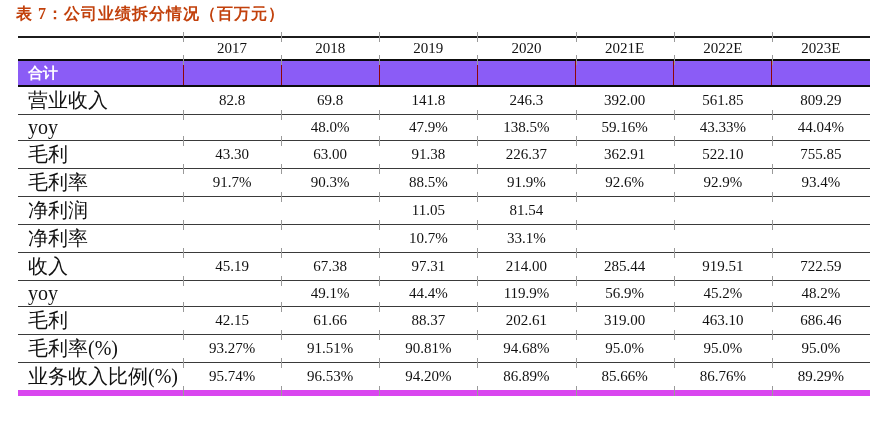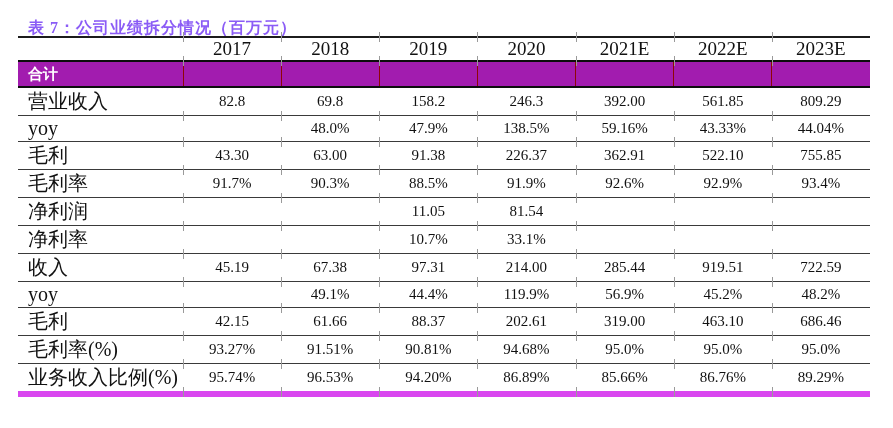--- a/index.html
+++ b/index.html
@@ -1,33 +1,33 @@
 <!DOCTYPE html>
 <html><head>
 <meta charset="utf-8">
 <style>
   html,body{margin:0;padding:0;background:#fff;}
   .page{
     position:relative;width:893px;height:428px;background:#fff;overflow:hidden;
     font-family:"Liberation Serif","DejaVu Serif",serif;color:#111;
   }
   .title{
-    position:absolute;left:16px;top:18px;
-    font-size:16px;font-weight:bold;color:#8b5cf6;letter-spacing:1px;margin-left:12px;
+    position:absolute;left:16px;top:4px;
+    font-size:16px;font-weight:bold;color:#c2410c;letter-spacing:1px;
   }
   table.report{
     position:absolute;left:18px;top:36px;width:852px;
     border-collapse:collapse;table-layout:fixed;
   }
   col.label-col{width:165px;}
   td{padding:0;position:relative;vertical-align:middle;white-space:nowrap;}
   tr.year-row{border-top:2px solid #1c1c1c;}
-  tr.year-row td{height:21px;text-align:center;font-size:19px;}
+  tr.year-row td{height:21px;text-align:center;font-size:15px;}
   tr.banner{
-    background:#a21caf;color:#ffffff;font-weight:bold;
+    background:#8b5cf6;color:#ffffff;font-weight:bold;
     border-top:2px solid #0d0d0d;border-bottom:2px solid #0d0d0d;margin-top:41px;
   }
   tr.banner td{height:24px;font-size:15px;}
   tr.banner td.label{padding-left:10px;}
   tr.banner td:not(.label){border-left:1px solid #8f0606;}
   tr.data{border-bottom:1.5px solid #3a3a3a;}
   tr.data td{height:25px;}
   tr.data.last-row{border-bottom:6px solid #d946ef;}
   td.label{text-align:left;padding-left:10px;font-size:20px;}
   td.val{text-align:center;font-size:15px;}
@@ -77,21 +77,21 @@
           <td class="val"></td>
           <td class="val"></td>
           <td class="val"></td>
           <td class="val"></td>
           <td class="val"></td>
         </tr>
         <tr class="data">
           <td class="label">营业收入</td>
           <td class="val">82.8</td>
           <td class="val">69.8</td>
-          <td class="val">158.2</td>
+          <td class="val">141.8</td>
           <td class="val">246.3</td>
           <td class="val">392.00</td>
           <td class="val">561.85</td>
           <td class="val">809.29</td>
         </tr>
         <tr class="data">
           <td class="label">yoy</td>
           <td class="val"></td>
           <td class="val">48.0%</td>
           <td class="val">47.9%</td>

